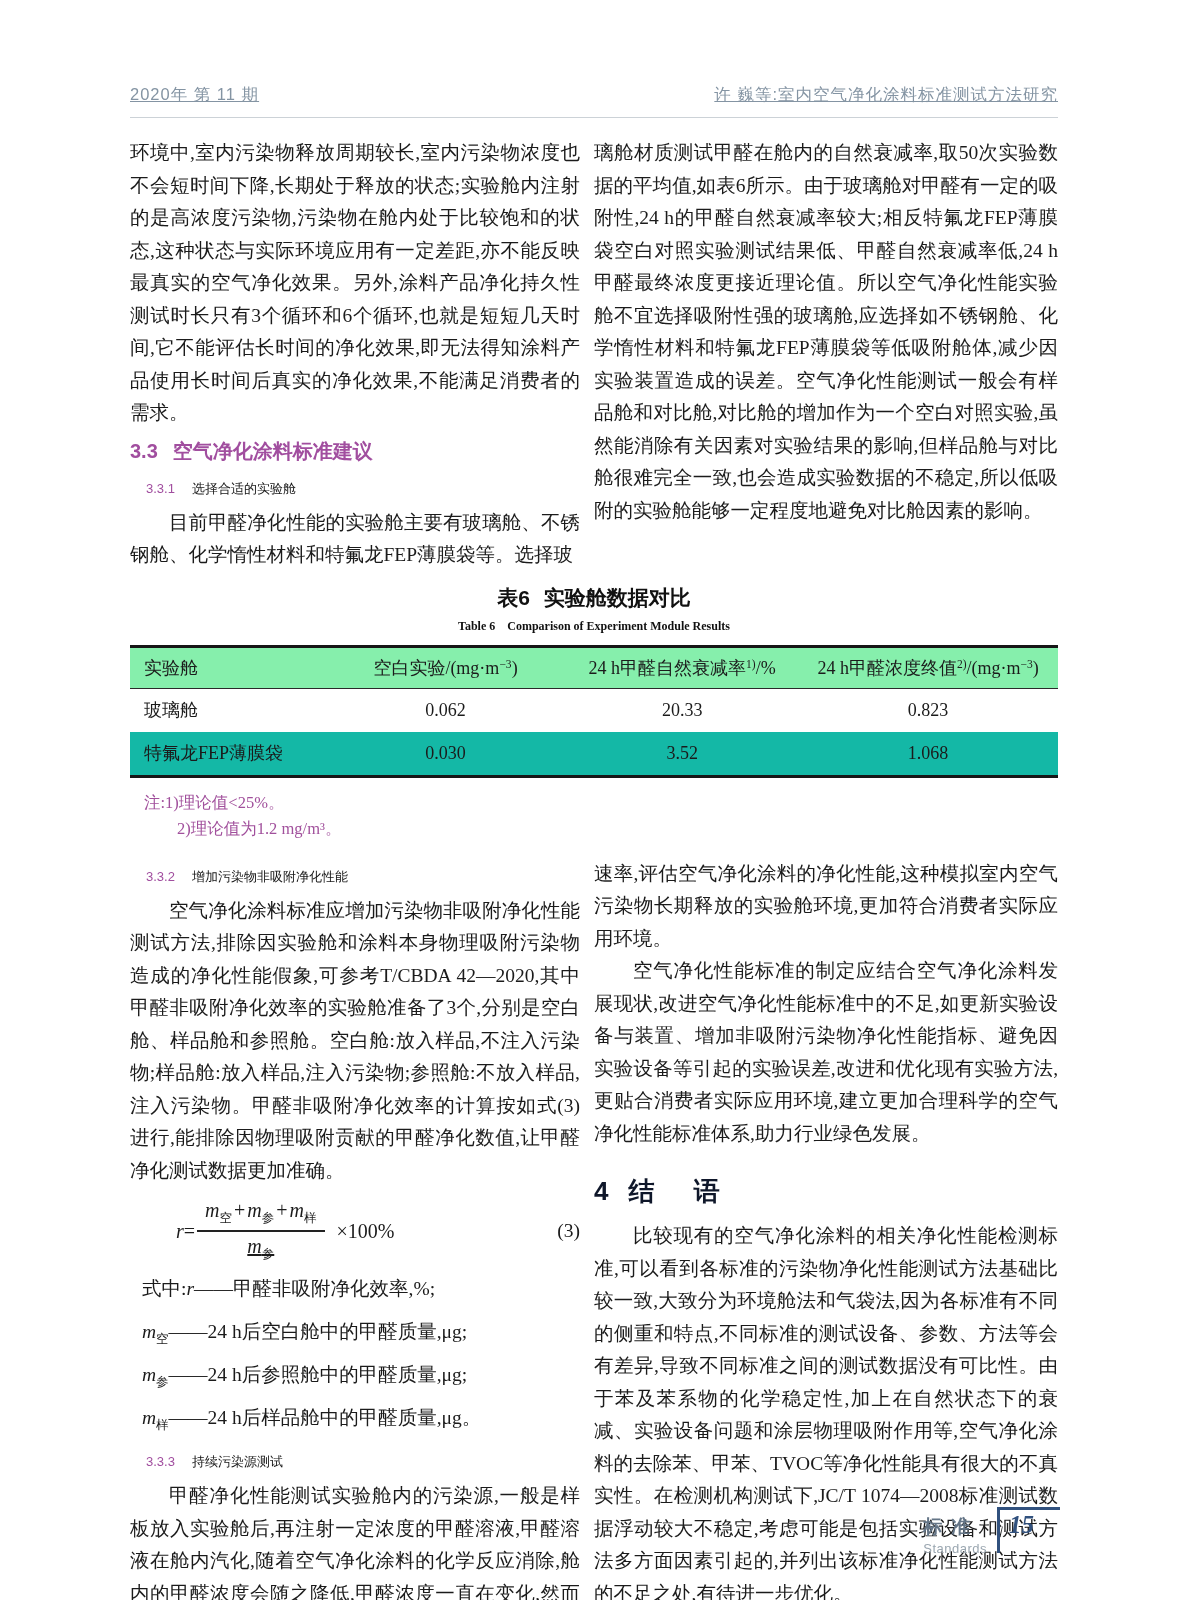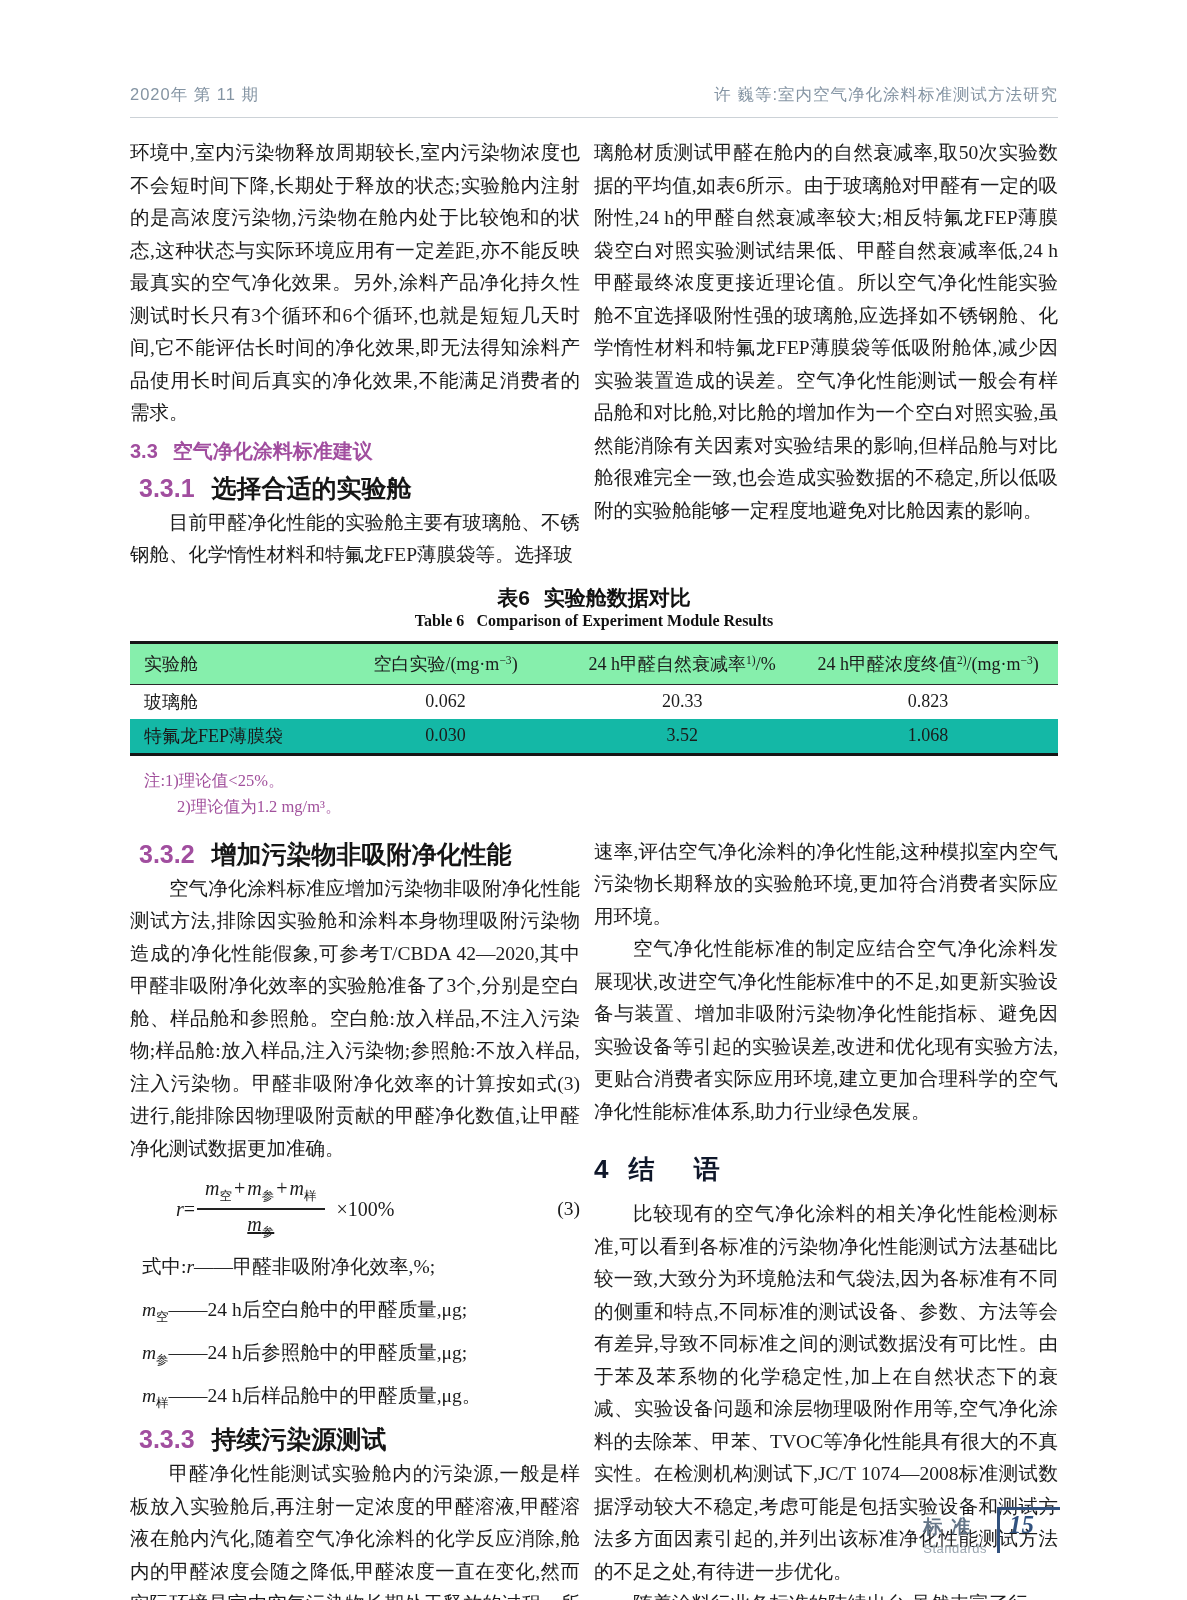--- a/index.html
+++ b/index.html
@@ -11,21 +11,21 @@
     box-sizing:border-box;
     padding:84px 129px 0 130px;
     overflow:hidden;
     font-family:"Liberation Serif","DejaVu Serif",serif;
     color:#1b1b1b;
   }
   
   .pg-header{
     display:flex;justify-content:space-between;align-items:baseline;
     font-family:"Liberation Sans","DejaVu Sans",sans-serif;
-    font-size:16.5px;color:#8494a3;letter-spacing:1px;
+    font-size:16.5px;color:#8494a3;letter-spacing:1px;text-decoration:underline;
   }
   .pg-rule{border-bottom:1.5px solid #ccd2d7;margin-top:11px;}
   
   .cols{display:flex;gap:14px;}
   .cols.top{margin-top:19px;}
   .cols.bottom{margin-top:16px;}
   .col-l{width:450px;flex:none;}
   .col-r{flex:1;min-width:0;}
   p.body{
     margin:0;font-size:19.5px;line-height:32.5px;
@@ -33,57 +33,57 @@
   }
   p.ind{text-indent:2em;}
   
   .sec2{
     margin:5px 0 4px 0;
     font-family:"Liberation Sans","DejaVu Sans",sans-serif;
     font-size:20px;font-weight:bold;color:#a14e9f;line-height:33px;
   }
   .sec2 .num{margin-right:15px;}
   .sec3{
-    margin:2px 0 2px 9px;
-    font-family:"Liberation Sans","DejaVu Sans",sans-serif;
-    font-size:25px;font-weight:700;line-height:33px;color:#161616;
+    margin:2px 0 2px 16px;
+    font-family:"Liberation Sans","DejaVu Sans",sans-serif;
+    font-size:13px;font-weight:400;line-height:33px;color:#161616;
   }
   .sec3 .num{color:#a14e9f;margin-right:17px;}
   .sec1{
     margin:24px 0 12px 0;
     font-family:"Liberation Sans","DejaVu Sans",sans-serif;
     font-size:26px;font-weight:bold;color:#0f172a;line-height:34px;
   }
   .sec1 .num{margin-right:20px;}
   .sec1 .ttl{letter-spacing:16px;}
   
   .tblwrap{margin-top:12px;}
   .cap-cn{
     text-align:center;font-family:"Liberation Sans","DejaVu Sans",sans-serif;
     font-weight:bold;font-size:21px;color:#111;
   }
   .cap-cn .cap-label{margin-right:14px;}
   .cap-en{
     text-align:center;font-family:"Liberation Serif","DejaVu Serif",serif;
-    font-weight:bold;font-size:16px;color:#111;
+    font-weight:bold;font-size:12px;color:#111;margin-top:7px;
   }
   .cap-en .cap-label{margin-right:12px;}
   table.t6{
     width:100%;border-collapse:collapse;margin-top:11px;
     border-top:3px solid #161616;border-bottom:3px solid #161616;
     font-size:18px;
   }
   table.t6 thead tr{
     background:#86efac;border-bottom:1.5px solid #2a2a2a;
   }
   table.t6 th{
     font-weight:normal;height:40px;text-align:center;padding:0 4px;
   }
   table.t6 th.first,table.t6 td.first{text-align:left;padding-left:14px;}
-  table.t6 td{height:34px;text-align:center;padding:0 4px;}
+  table.t6 td{height:43px;text-align:center;padding:0 4px;}
   table.t6 tr.r1{background:#ffffff;}
   table.t6 tr.r2{background:#14b8a6;}
   .sup{font-size:11.5px;vertical-align:6px;}
   .tnotes{margin-top:12px;color:#a1509c;font-size:16.5px;line-height:26px;padding-left:14px;}
   .tnotes .n2{padding-left:33px;}
   
   .formula{
     display:flex;align-items:center;
     margin:12px 0 8px 0;padding-left:46px;
     font-size:20px;

